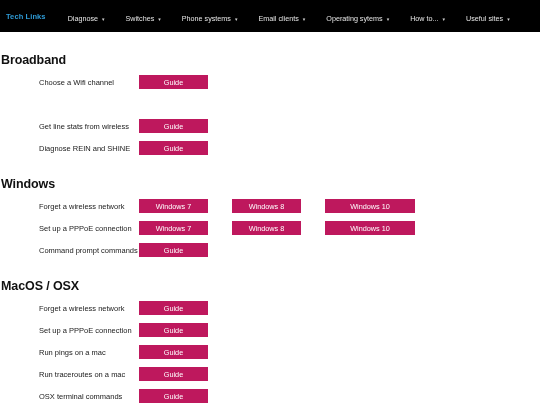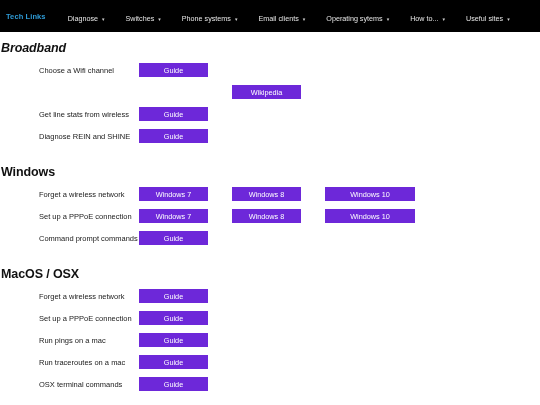--- a/index.html
+++ b/index.html
@@ -57,42 +57,42 @@
     padding: 0;
   }
   .section-title {
     font-size: 12.5px;
     font-weight: bold;
     color: #111111;
     margin: 0;
     padding: 0 0 0 1px;
     letter-spacing: -0.1px;
   }
-  .section:first-child .section-title { padding-top: 9px; font-style: italic; }
+  .section:first-child .section-title { padding-top: 21px; }
 
   .rows { margin-top: 4px; }
 
   .row {
     position: relative;
     height: 22px;
     display: flex;
     align-items: center;
   }
   .row-label {
     position: absolute;
     left: 39px;
     font-size: 7.5px;
     color: #1a1a1a;
     white-space: nowrap;
   }
 
   .btn {
     position: absolute;
     height: 14px;
-    background: #6d28d9;
+    background: #be185d;
     color: #ffffff;
     font-size: 7.3px;
     display: flex;
     align-items: center;
     justify-content: center;
     border: none;
     cursor: pointer;
     font-family: "Liberation Sans", sans-serif;
     padding: 0;
     white-space: nowrap;
@@ -139,21 +139,20 @@
 <div class="page">
   <div id="sections-host">
       <div class="section broadband">
         <h2 class="section-title">Broadband</h2>
         <div class="rows">
           <div class="row">
             <span class="row-label">Choose a Wifi channel</span>
             <button class="btn col0">Guide</button>
           </div>
           <div class="row">
-            <button class="btn col1">Wikipedia</button>
           </div>
           <div class="row">
             <span class="row-label">Get line stats from wireless</span>
             <button class="btn col0">Guide</button>
           </div>
           <div class="row">
             <span class="row-label">Diagnose REIN and SHINE</span>
             <button class="btn col0">Guide</button>
           </div>
         </div>

